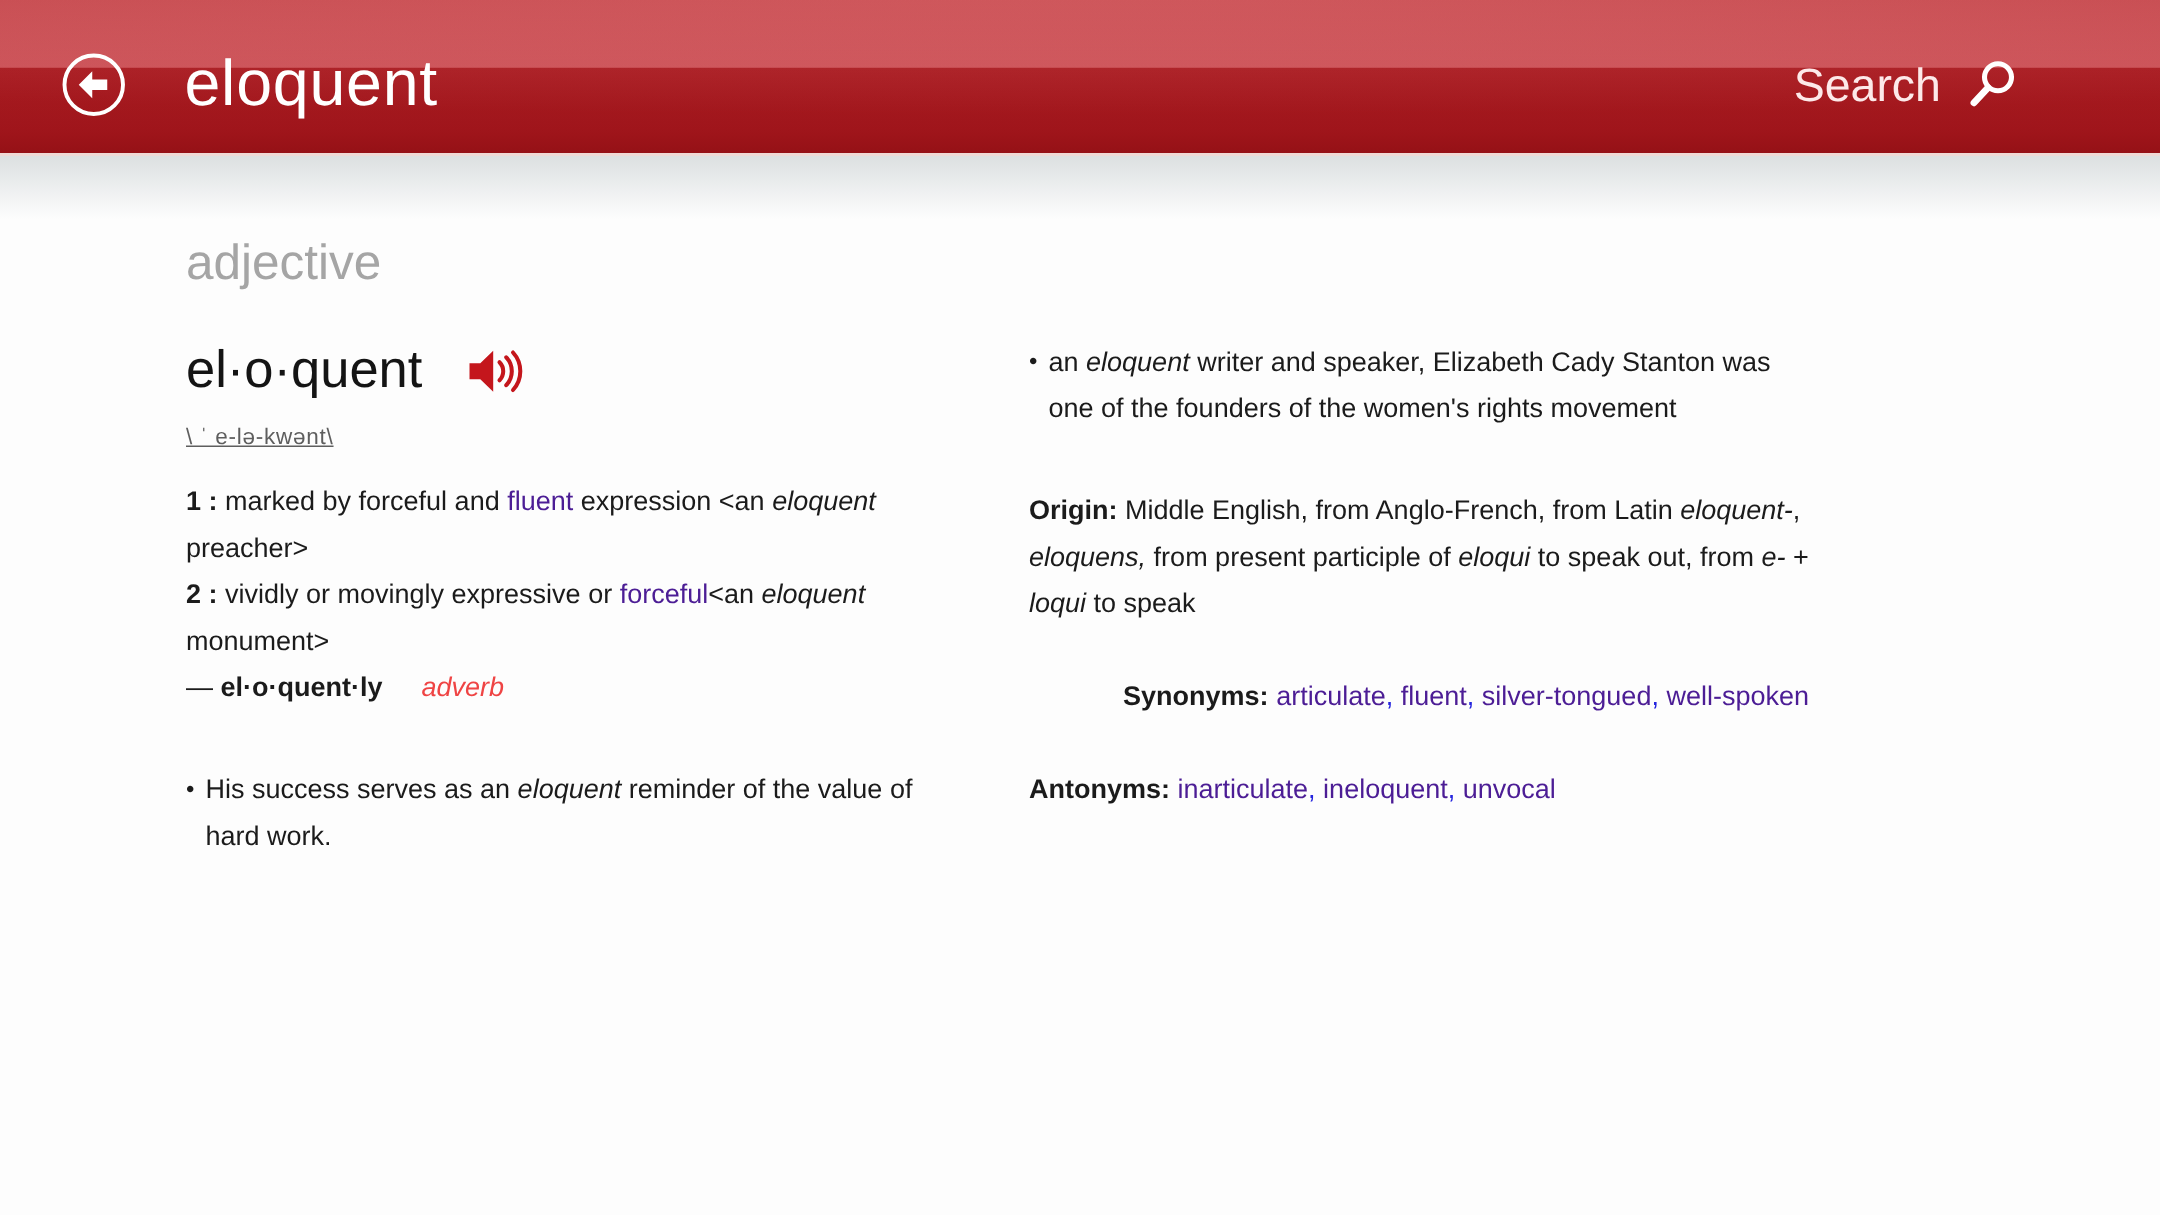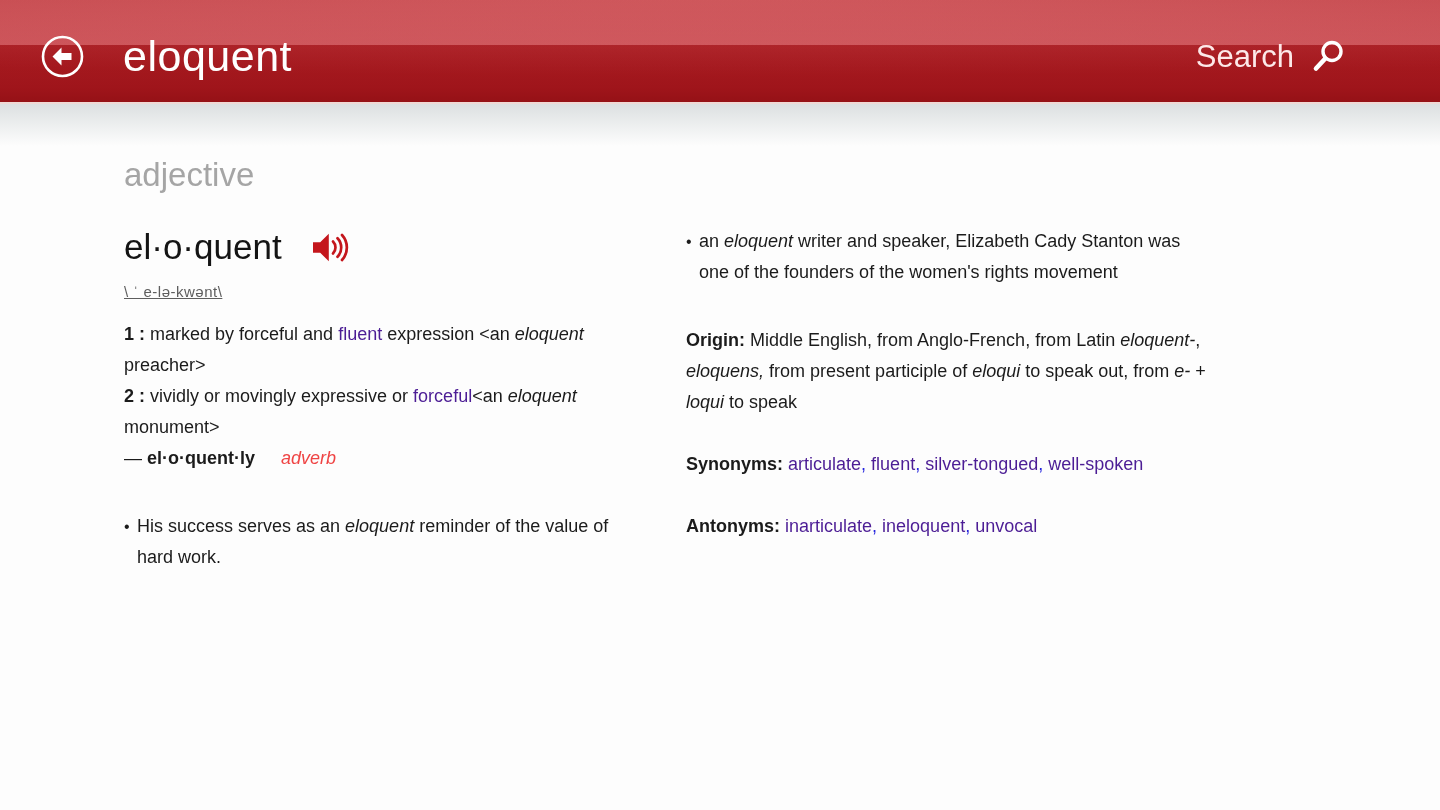--- a/index.html
+++ b/index.html
@@ -119,21 +119,21 @@
   }
   .bullet-glyph {
     flex: 0 0 13px;
     font-size: 16px;
     line-height: 31px;
     color: #1b1b1b;
   }
   .bullet-text { flex: 1 1 auto; }
 
   .origin-block  { margin-top: 37px; }
-  .synonyms-block { margin-top: 31px; }
+  .synonyms-block { margin-top: 31px; text-align: right; }
   .antonyms-block { margin-top: 31px; }
 
   
   .s-plain   { }
   .s-bold    { font-weight: bold; }
   .s-italic  { font-style: italic; }
   .s-link    { color: #4c1d95; cursor: pointer; }
   .s-linksep { color: #2424de; }
   .s-gray    { color: #ef4444; margin-left: 26px; font-style: italic; }
 </style>

